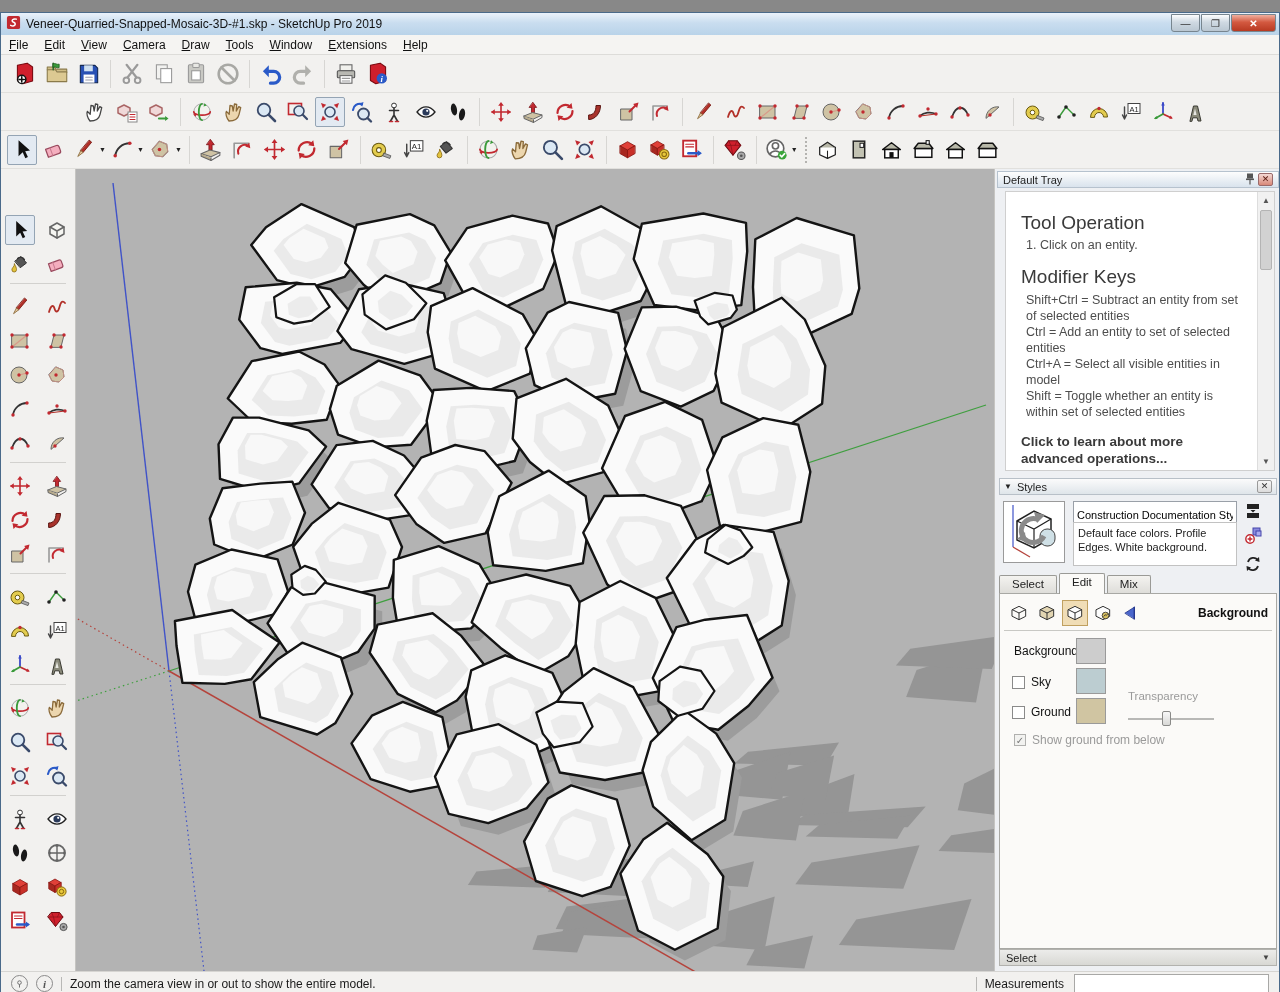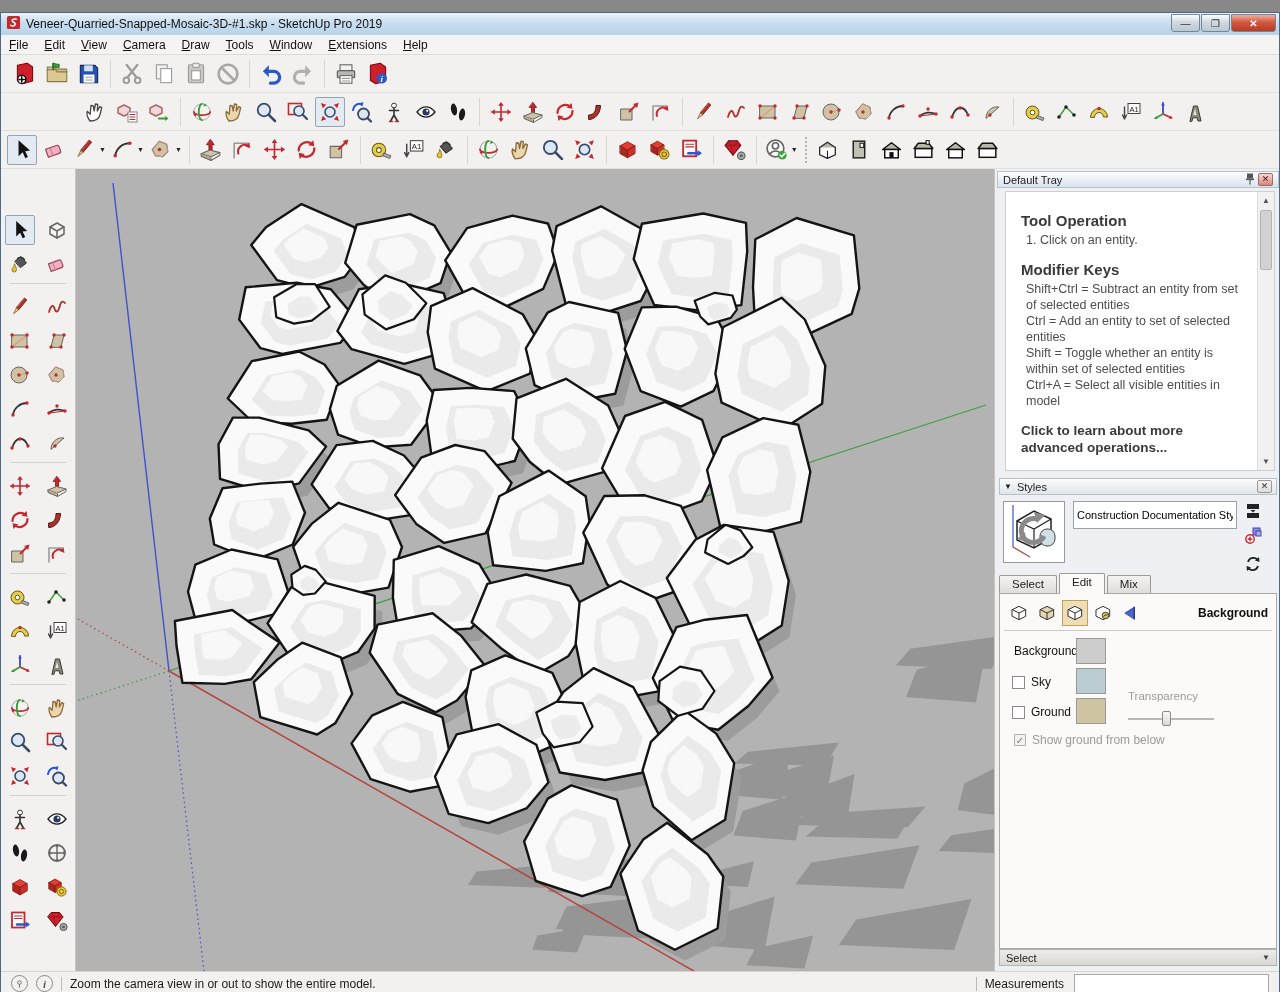--- a/index.html
+++ b/index.html
@@ -46,21 +46,21 @@
   .tray-header{position:absolute;top:2px;left:2px;right:2px;height:17px;
     background:linear-gradient(#fdfdfd,#d9e3ed);border:1px solid #b6c2ce;display:flex;
     align-items:center;padding:0 5px;font-size:11px;color:#222;}
   .tray-header .sp{flex:1;}
   .trayx{width:15px;height:13px;border:1px solid #9a6a6a;background:linear-gradient(#f4d8d4,#d88878);
     color:#5a1a10;font-size:9px;line-height:11px;text-align:center;border-radius:2px;margin-left:3px;}
   .pin{font-size:10px;color:#333;}
   .instructor{position:absolute;top:22px;left:10px;right:6px;height:280px;background:#fff;
     border:1px solid #cfcfcf;overflow:hidden;}
   .instr-text{position:absolute;left:20px;top:7px;right:28px;color:#4d4d4d;font-size:12.5px;line-height:1.28;}
-  .ih{font-weight:bold;color:#3a3a3a;margin:12px 0 2px -5px;font-size:15px;}
+  .ih{font-weight:normal;color:#3a3a3a;margin:12px 0 2px -5px;font-size:19px;}
   .ifoot{font-weight:bold;color:#3a3a3a;font-size:13.5px;margin-top:14px;margin-left:-5px;line-height:1.25;}
   .instr-scroll{position:absolute;right:0;top:0;bottom:0;width:17px;background:#f1f1f1;border-left:1px solid #ddd;}
   .sarr{position:absolute;left:0;width:16px;height:15px;text-align:center;font-size:8px;color:#555;line-height:15px;}
   .sthumb{position:absolute;left:2px;top:18px;width:12px;height:60px;background:#d2d2d2;border:1px solid #b4b4b4;border-radius:2px;}
   .panel-h{position:absolute;left:4px;right:4px;height:17px;background:linear-gradient(#fbfbfb,#dfe5ea);
     border:1px solid #b8c0c8;display:flex;align-items:center;padding:0 4px;font-size:11px;}
   .tri{font-size:8px;margin-right:5px;color:#222;}
   .thumb{position:absolute;left:8px;top:332px;width:62px;height:62px;background:#fff;border:1px solid #9a9a9a;}
   .sname{position:absolute;left:78px;top:332px;width:164px;height:28px;border:1px solid #9aa0a8;
     background:#fff;font-size:11px;padding:1px 3px;font-family:"Liberation Sans",sans-serif;}
@@ -1439,22 +1439,22 @@
       <span class="trayx">✕</span>
     </div>
 
     <div class="instructor">
       <div class="instr-text" id="instr">
           <div class="ih">Tool Operation</div>
           <div>1. Click on an entity.</div>
           <div class="ih">Modifier Keys</div>
           <div>Shift+Ctrl = Subtract an entity from set of selected entities</div>
           <div>Ctrl = Add an entity to set of selected entities</div>
+          <div>Ctrl+A = Select all visible entities in model</div>
           <div>Shift = Toggle whether an entity is within set of selected entities</div>
-          <div>Ctrl+A = Select all visible entities in model</div>
           <div class="ifoot">Click to learn about more advanced operations...</div>
         </div>
       <div class="instr-scroll">
         <span class="sarr" style="top:1px">▲</span>
         <span class="sthumb"></span>
         <span class="sarr" style="bottom:1px">▼</span>
       </div>
     </div>
 
     <div class="panel-h" style="top:309px">
@@ -1470,20 +1470,21 @@
         <line x1="9" y1="45" x2="26" y2="55" stroke="#b5443c" stroke-width="1.2"></line>
         <path d="M13 19 L30 9 L47 17 L47 36 L30 46 L13 38 Z" fill="#fff" stroke="#222" stroke-width="1.5"></path>
         <path d="M13 19 L30 27 L47 17 M30 27 V46" fill="none" stroke="#222" stroke-width="1.2"></path>
         <rect x="36" y="27" width="15" height="17" rx="7" fill="#cfe0e6" stroke="#444"></rect>
         <path d="M40 34 a12 12 0 1 1 -5 -16" fill="none" stroke="#8a8a8a" stroke-width="5"></path>
         <path d="M30 10 l11 3 -8 8 z" fill="#8a8a8a"></path>
         <path d="M22 40 l-9 -3 8 -7 z" fill="#8a8a8a"></path>
       </svg>
     </div>
     <input class="sname" value="Construction Documentation Sty" style="">
+    <div class="sdesc">Default face colors. Profile Edges. White background.</div>
     <span class="sicon" style="top:332px">
       <svg width="16" height="16" viewBox="0 0 16 16">
           <rect x="2" y="1" width="12" height="5" fill="#222"></rect>
           <rect x="2" y="10" width="12" height="5" fill="#222"></rect>
           <path d="M8 9.5 L10.5 7 h-5 z" fill="#222"></path>
         </svg>
     </span>
     <span class="sicon" style="top:357px">
       <svg width="18" height="18" viewBox="0 0 18 18">
           <rect x="9" y="1" width="7" height="7" fill="#8a8ade" stroke="#4444aa"></rect>

